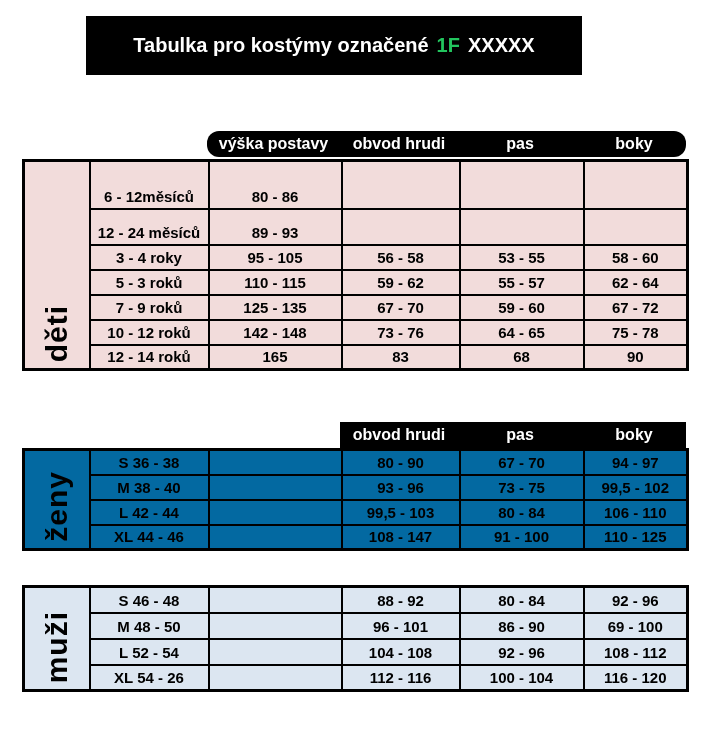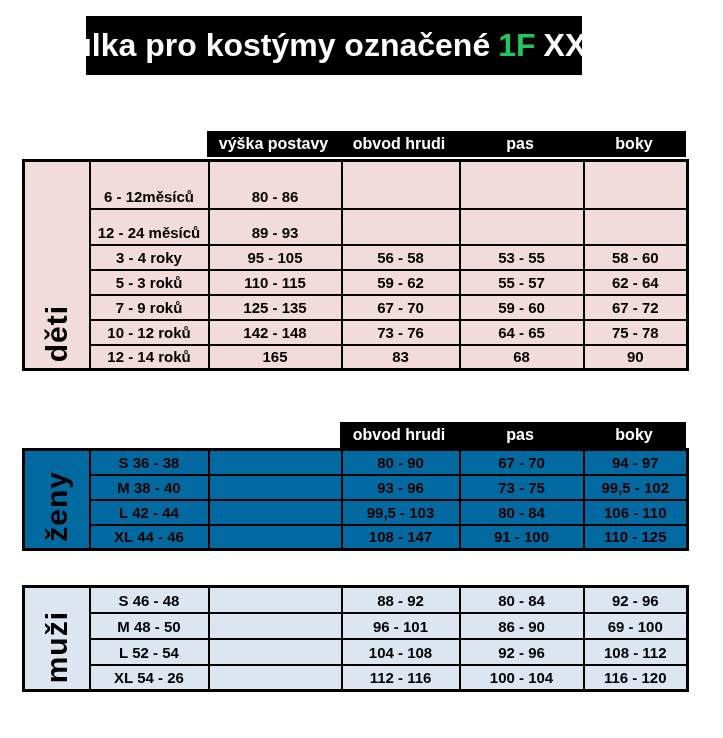--- a/index.html
+++ b/index.html
@@ -7,31 +7,31 @@
     position:relative; width:723px; height:738px; background:#ffffff;
     font-family:"Liberation Sans", sans-serif; font-weight:bold; color:#000;
     overflow:hidden;
   }
 
   
   .title-bar {
     position:absolute; left:86px; top:16px; width:496px; height:59px;
     background:#000000; color:#ffffff;
     display:flex; align-items:center; justify-content:center; gap:8px;
-    font-size:32px; white-space:nowrap;
+    font-size:20px; white-space:nowrap;
   }
   .title-bar .hl { color:#22c55e; }
 
   
   .hdr-bar {
     position:absolute; height:26px; background:#000000; color:#ffffff;
     display:flex; font-size:16px;
   }
   .hdr-bar .hc { display:flex; align-items:center; justify-content:center; }
-  .deti-bar { left:207px; top:131px; width:479px; }
+  .deti-bar { left:207px; top:131px; width:479px;border-radius:12px; }
   .zeny-bar { left:340px; top:422px; width:346px; }
   .w-vyska { width:133px; } .w-hrud { width:118px; }
   .w-pas { width:124px; }  .w-boky { width:104px; }
 
   
   table.grid {
     position:absolute; left:22px; border-collapse:collapse; table-layout:fixed;
     font-size:15px; border:3px solid #000;
   }
   table.grid td {

